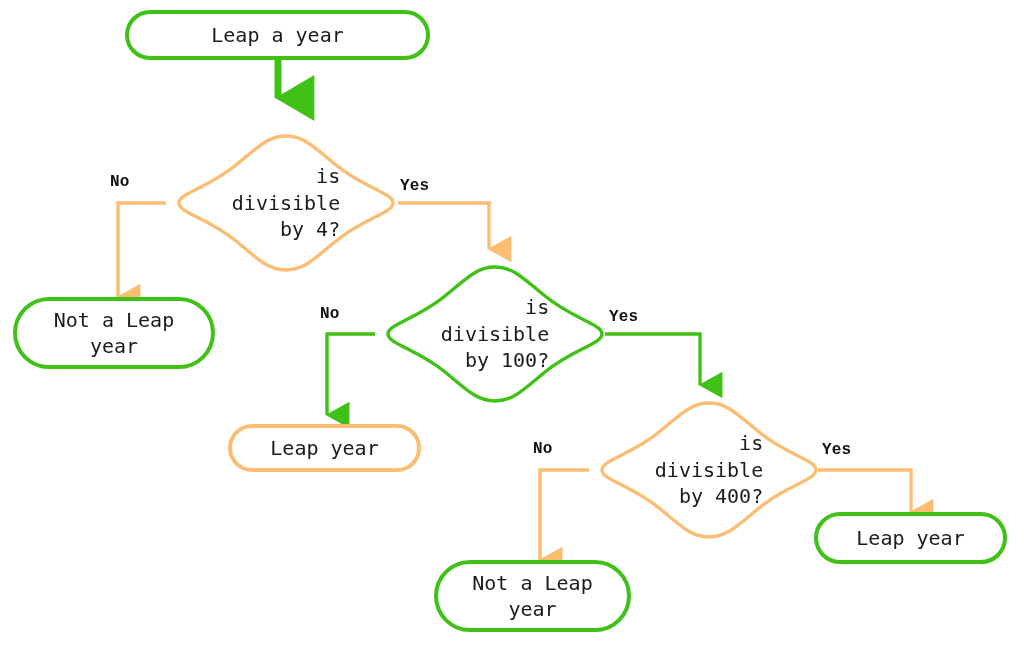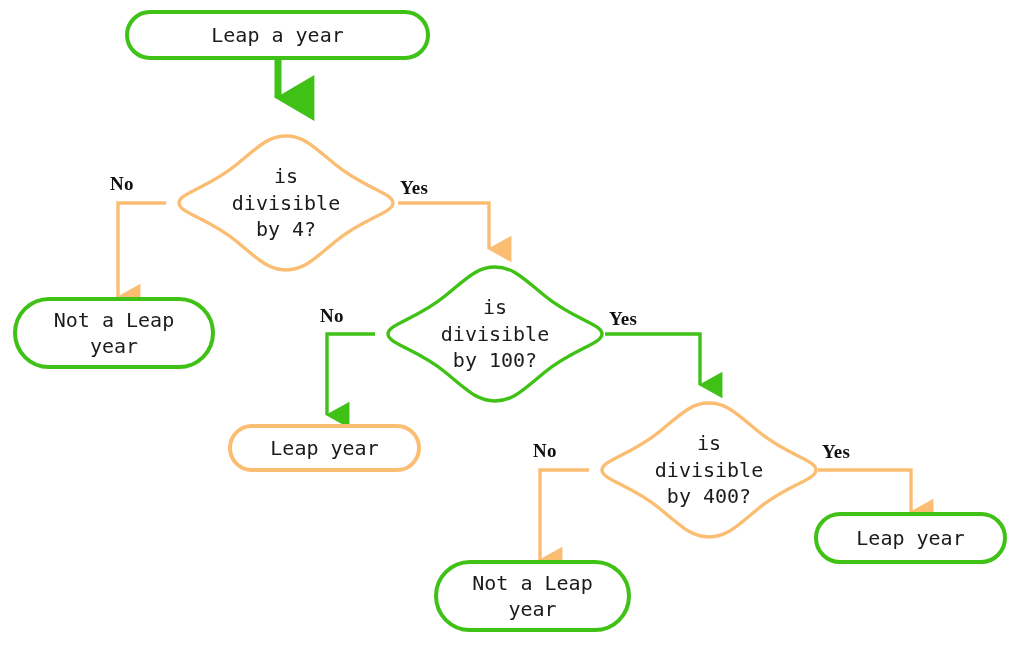--- a/index.html
+++ b/index.html
@@ -58,31 +58,31 @@
   .decision-wrap {
     position: absolute;
   }
   .decision-label {
     position: absolute;
     left: 0; top: 0;
     width: 100%; height: 100%;
     display: flex;
     align-items: center;
     justify-content: center;
-    text-align: center;
+    text-align: right;
     font-family: "DejaVu Sans Mono", "Liberation Mono", monospace;
     font-size: 20px;
     line-height: 1.32;
     color: #1b1b1b;
     white-space: pre-line;
   }
   .edge-label {
     position: absolute;
-    font-family: Liberation Serif, serif;
-    font-size: 19px;
+    font-family: Liberation Mono, monospace;
+    font-size: 16px;
     font-weight: bold;
     color: #111111;
     letter-spacing: 0.2px;
     white-space: nowrap;
   }
 </style>
 </head>
 <body>
 
 <div id="canvas">

